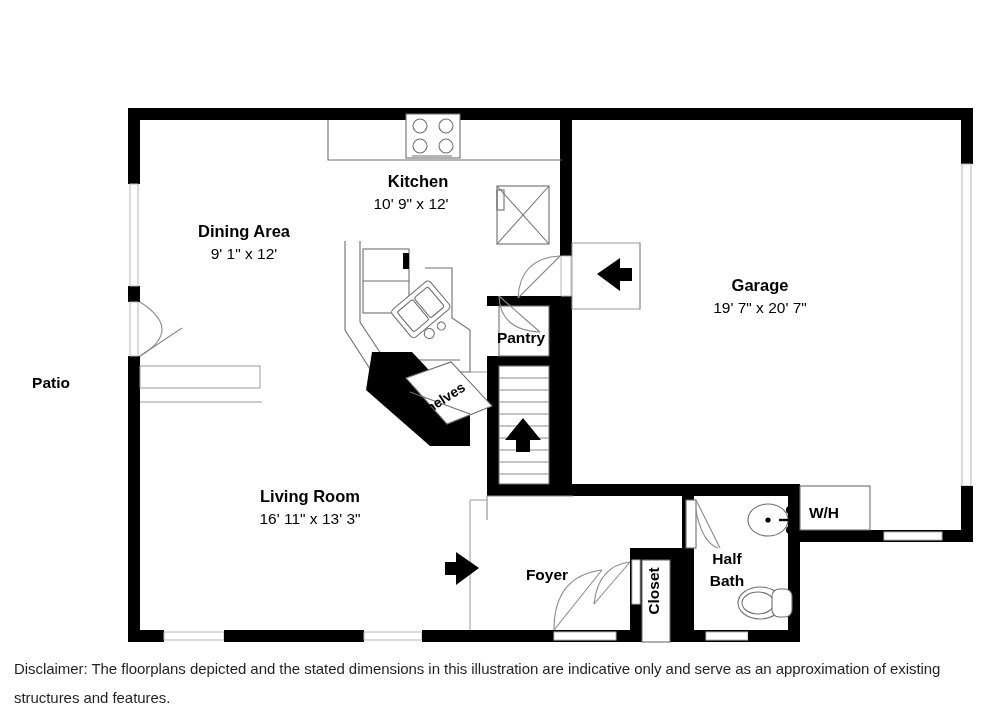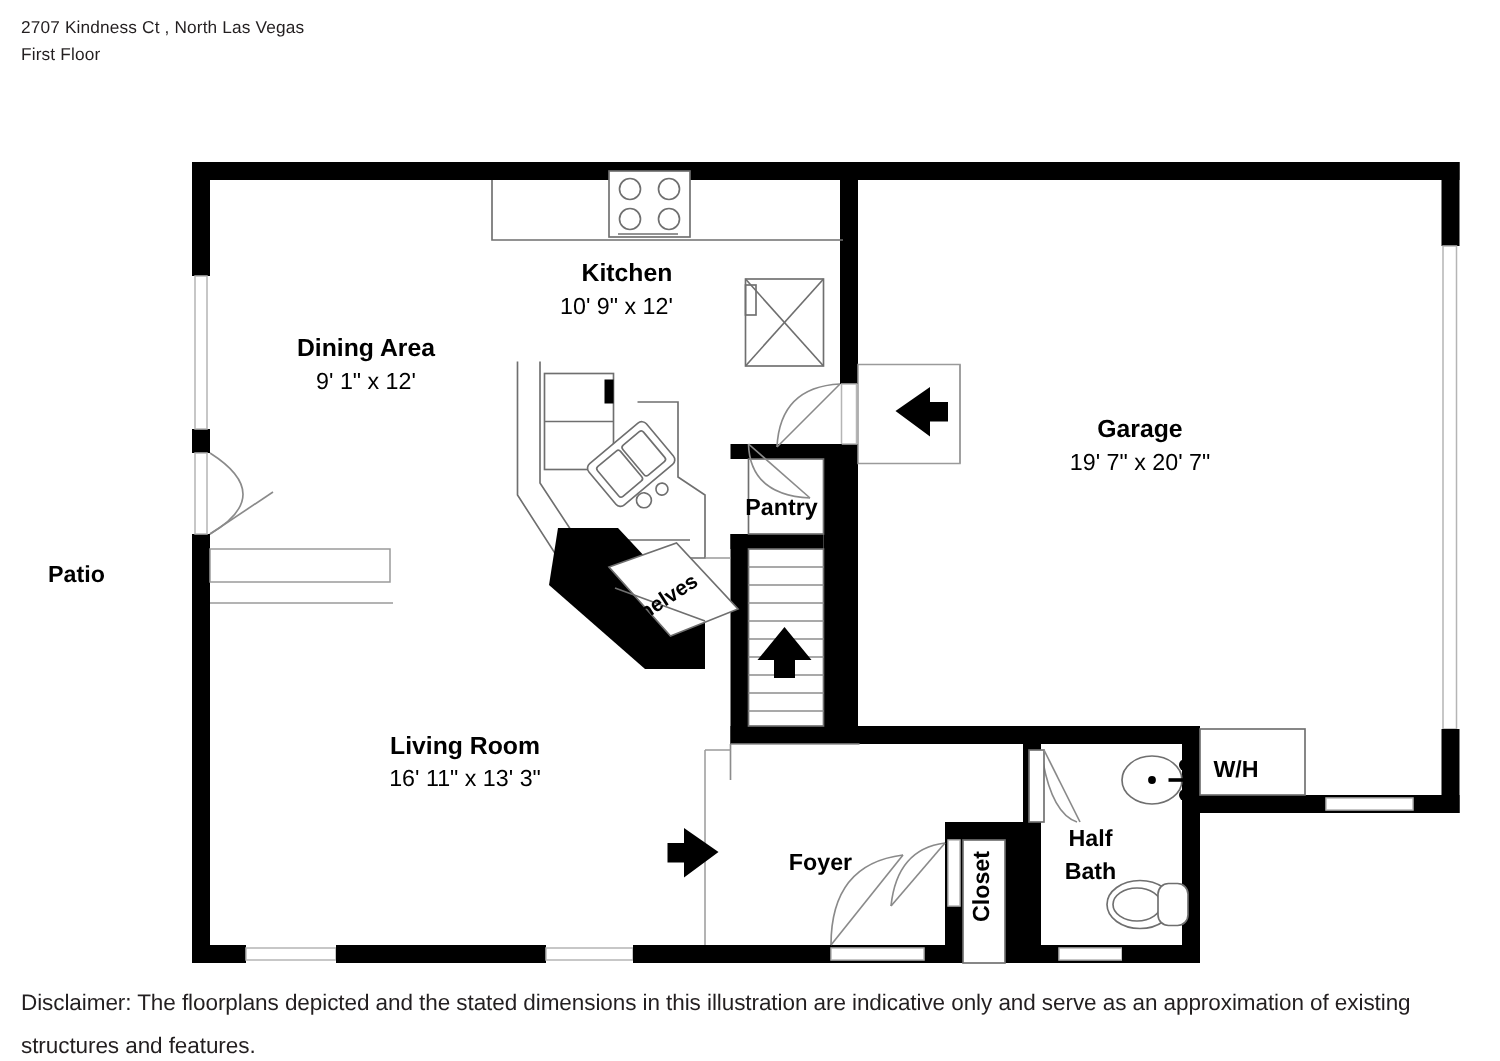--- a/index.html
+++ b/index.html
@@ -75,24 +75,20 @@
   .swing { fill: none; stroke: #8a8a8a; stroke-width: 1.1; }
   .winfill { fill: #ffffff; stroke: #b5b5b5; stroke-width: 1; }
   .arrow { fill: #000000; }
   .stair { fill: none; stroke: #8c8c8c; stroke-width: 1.1; }
 </style>
 </head>
 <body>
 
 <div id="page">
 
-  <div class="header">
-    <div class="addr">2707 Kindness Ct , North Las Vegas</div>
-    <div class="floor">First Floor</div>
-  </div>
 
   <svg id="plan" width="1000" height="707" viewBox="0 0 1000 707">
 
     <g>
 
       <rect class="wall" x="128" y="108" width="845" height="12"></rect>
 
       <rect class="wall" x="128" y="108" width="12" height="76"></rect>
       <rect class="wall" x="128" y="286" width="12" height="16"></rect>
       <rect class="wall" x="128" y="356" width="12" height="286"></rect>

